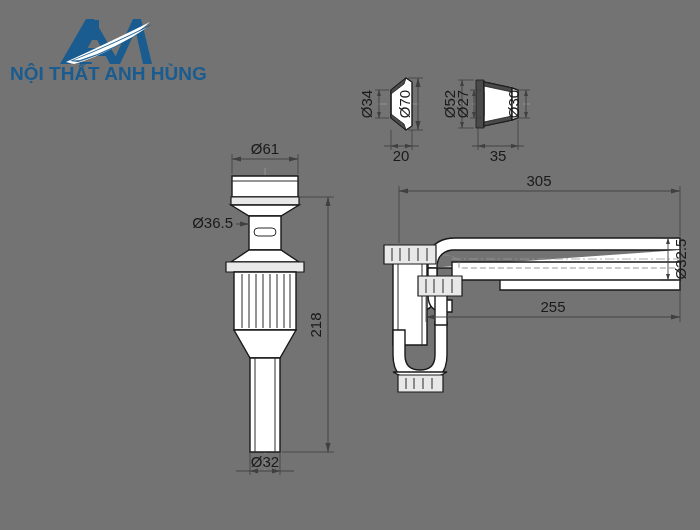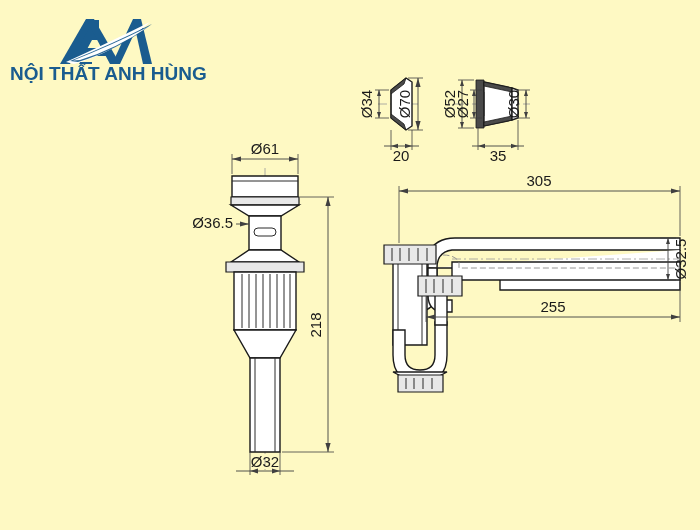--- a/index.html
+++ b/index.html
@@ -8,21 +8,21 @@
     padding: 0;
     background: #ffffff;
   }
   body {
     font-family: "Liberation Sans", sans-serif;
   }
   #page {
     position: relative;
     width: 700px;
     height: 530px;
-    background: #fef9c3;
+    background: #737373;
     overflow: hidden;
     text-decoration: underline;
   }
   #drawing-svg {
     position: absolute;
     left: 0;
     top: 0;
     width: 700px;
     height: 530px;
     display: block;

